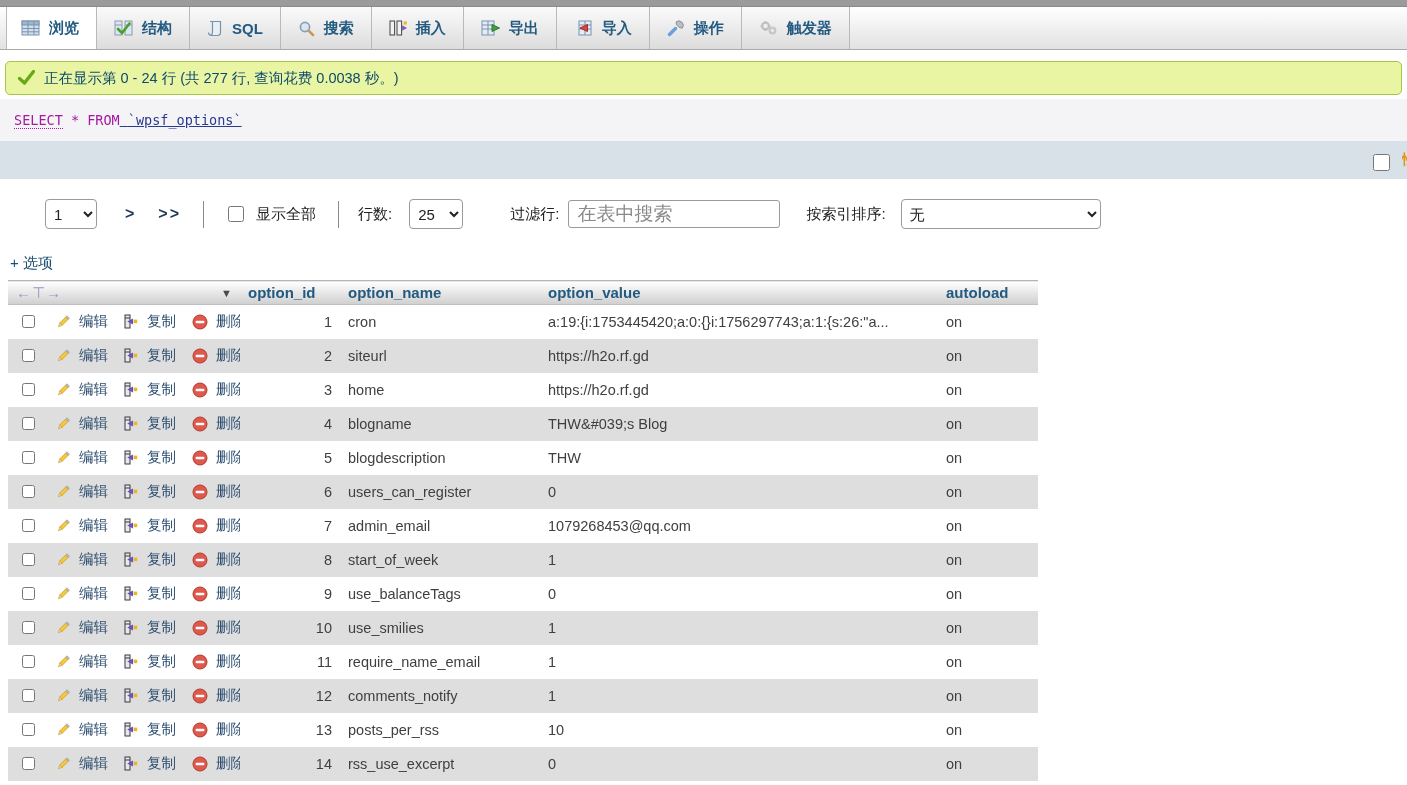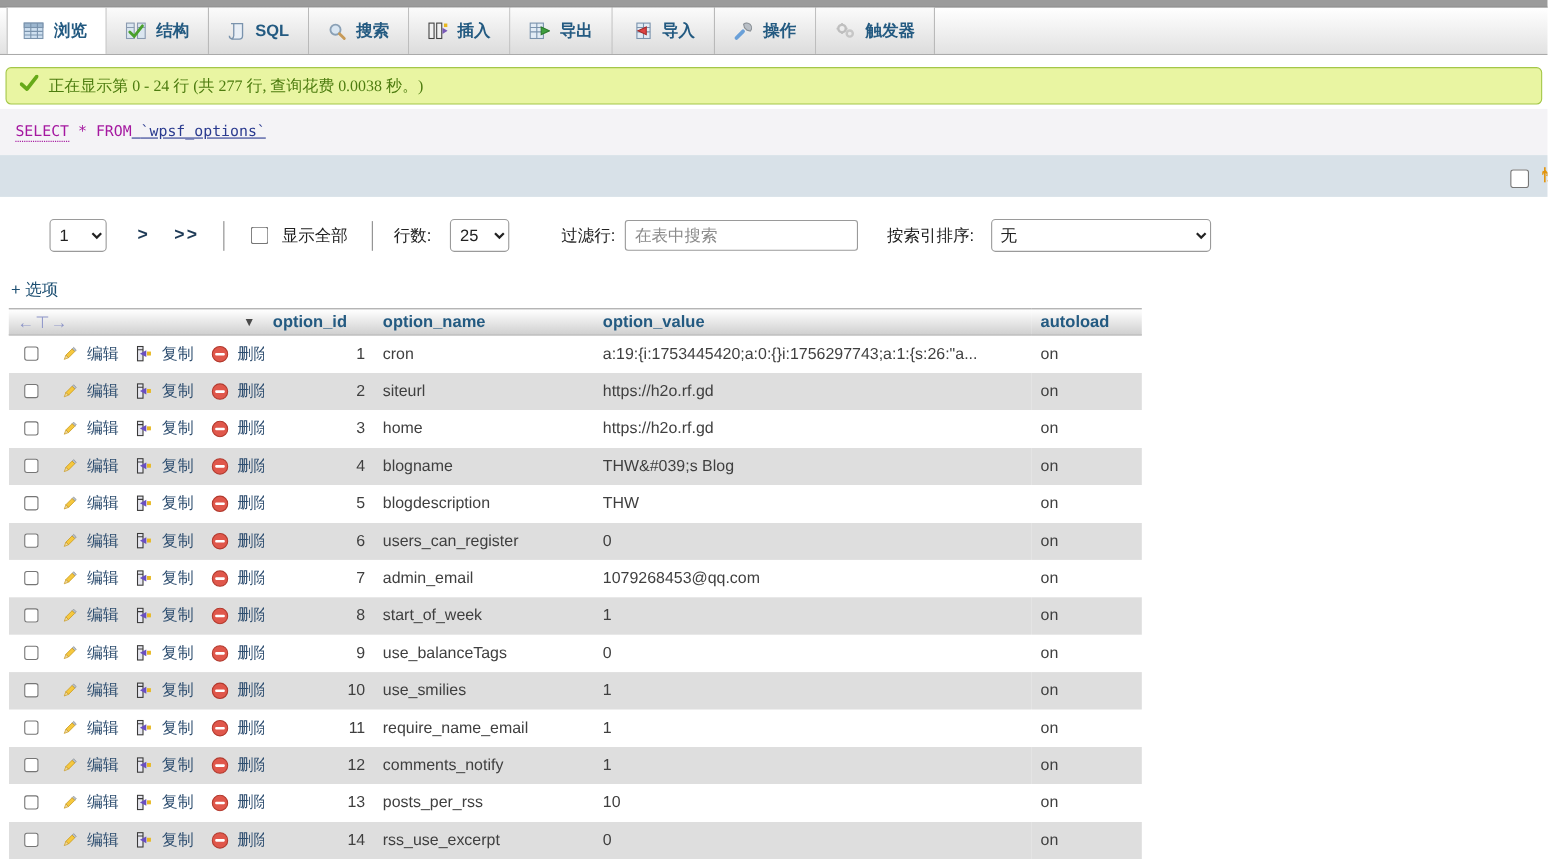--- a/index.html
+++ b/index.html
@@ -18,21 +18,21 @@
     border-right:1px solid #b9b9b9; background:linear-gradient(#fbfbfb,#dcdcdc);
     color:#235a81; font-weight:bold; font-size:15px; cursor:pointer; white-space:nowrap; }
   .tab:first-child { border-left:1px solid #b9b9b9;padding-left:14px; }
   .tab.active { background:#ffffff; }
   .tab.disabled .tab-icon { filter:grayscale(1); opacity:.55; }
   .tab-icon { display:inline-flex; }
 
   
   .message { margin:11px 5px 0 5px; background:#e9f5a2; border:1px solid #a4c748;
     border-radius:5px; padding:6px 12px; height:34px; display:flex; align-items:flex-end; gap:9px;
-    font-size:14.5px; color:#4d7c0f;font-family:Liberation Serif, serif; }
+    font-size:14.5px; color:#0c4a6e; }
 
   
   .sql-area { margin-top:4px; background:#f4f3f6; padding:13px 0 13px 14px; min-height:40px;
     font-family:"DejaVu Sans Mono","Liberation Mono",monospace; font-size:13.5px; }
   .sql-kw { color:#a518a0; }
   .sql-kw-link { color:#a518a0; border-bottom:1px dotted #a518a0; cursor:pointer; text-decoration:none; }
   .sql-id { color:#2a3a8f;text-decoration:underline; }
 
   
   .profiling-bar { position:relative; height:38px; background:#d8e1e8; }
@@ -48,21 +48,21 @@
   .rows-select { width:54px; margin-left:17px; }
   .sort-select { width:200px; margin-left:15px; }
   .nav-link { margin-left:28px; color:#1e3a56; font-weight:bold; font-size:16px; text-decoration:none; cursor:pointer; letter-spacing:2px; }
   .nav-link.last { margin-left:22px; }
   .vdiv { width:1px; height:27px; background:#8a8a8a; margin-left:22px; }
   .chk { width:16px; height:16px; margin-left:24px; }
   .chk-label { margin-left:9px; }
   .rows-label { margin-left:19px; }
   .filter-label { margin-left:47px; }
   .filter-input { margin-left:9px; width:212px; height:28px; border:1px solid #9a9a9a; border-radius:3px;
-    padding:0 8px; font-size:15px; font-family:inherit; color:#222; }
+    padding:0 8px; font-size:19px; font-family:inherit; color:#222; }
   .filter-input::placeholder { color:#8a8a8a; }
   .sort-label { margin-left:26px; }
 
   
   .options-link { display:inline-block; margin:24px 0 7px 10px; color:#1d4f72; font-size:15px;
     text-decoration:none; cursor:pointer; }
 
   
   table.results { border-collapse:collapse; margin-left:8px; width:1030px; font-size:14.5px; table-layout:fixed; }
   table.results thead th { background:linear-gradient(#ffffff,#cfcfcf); color:#235a81; text-align:left;

